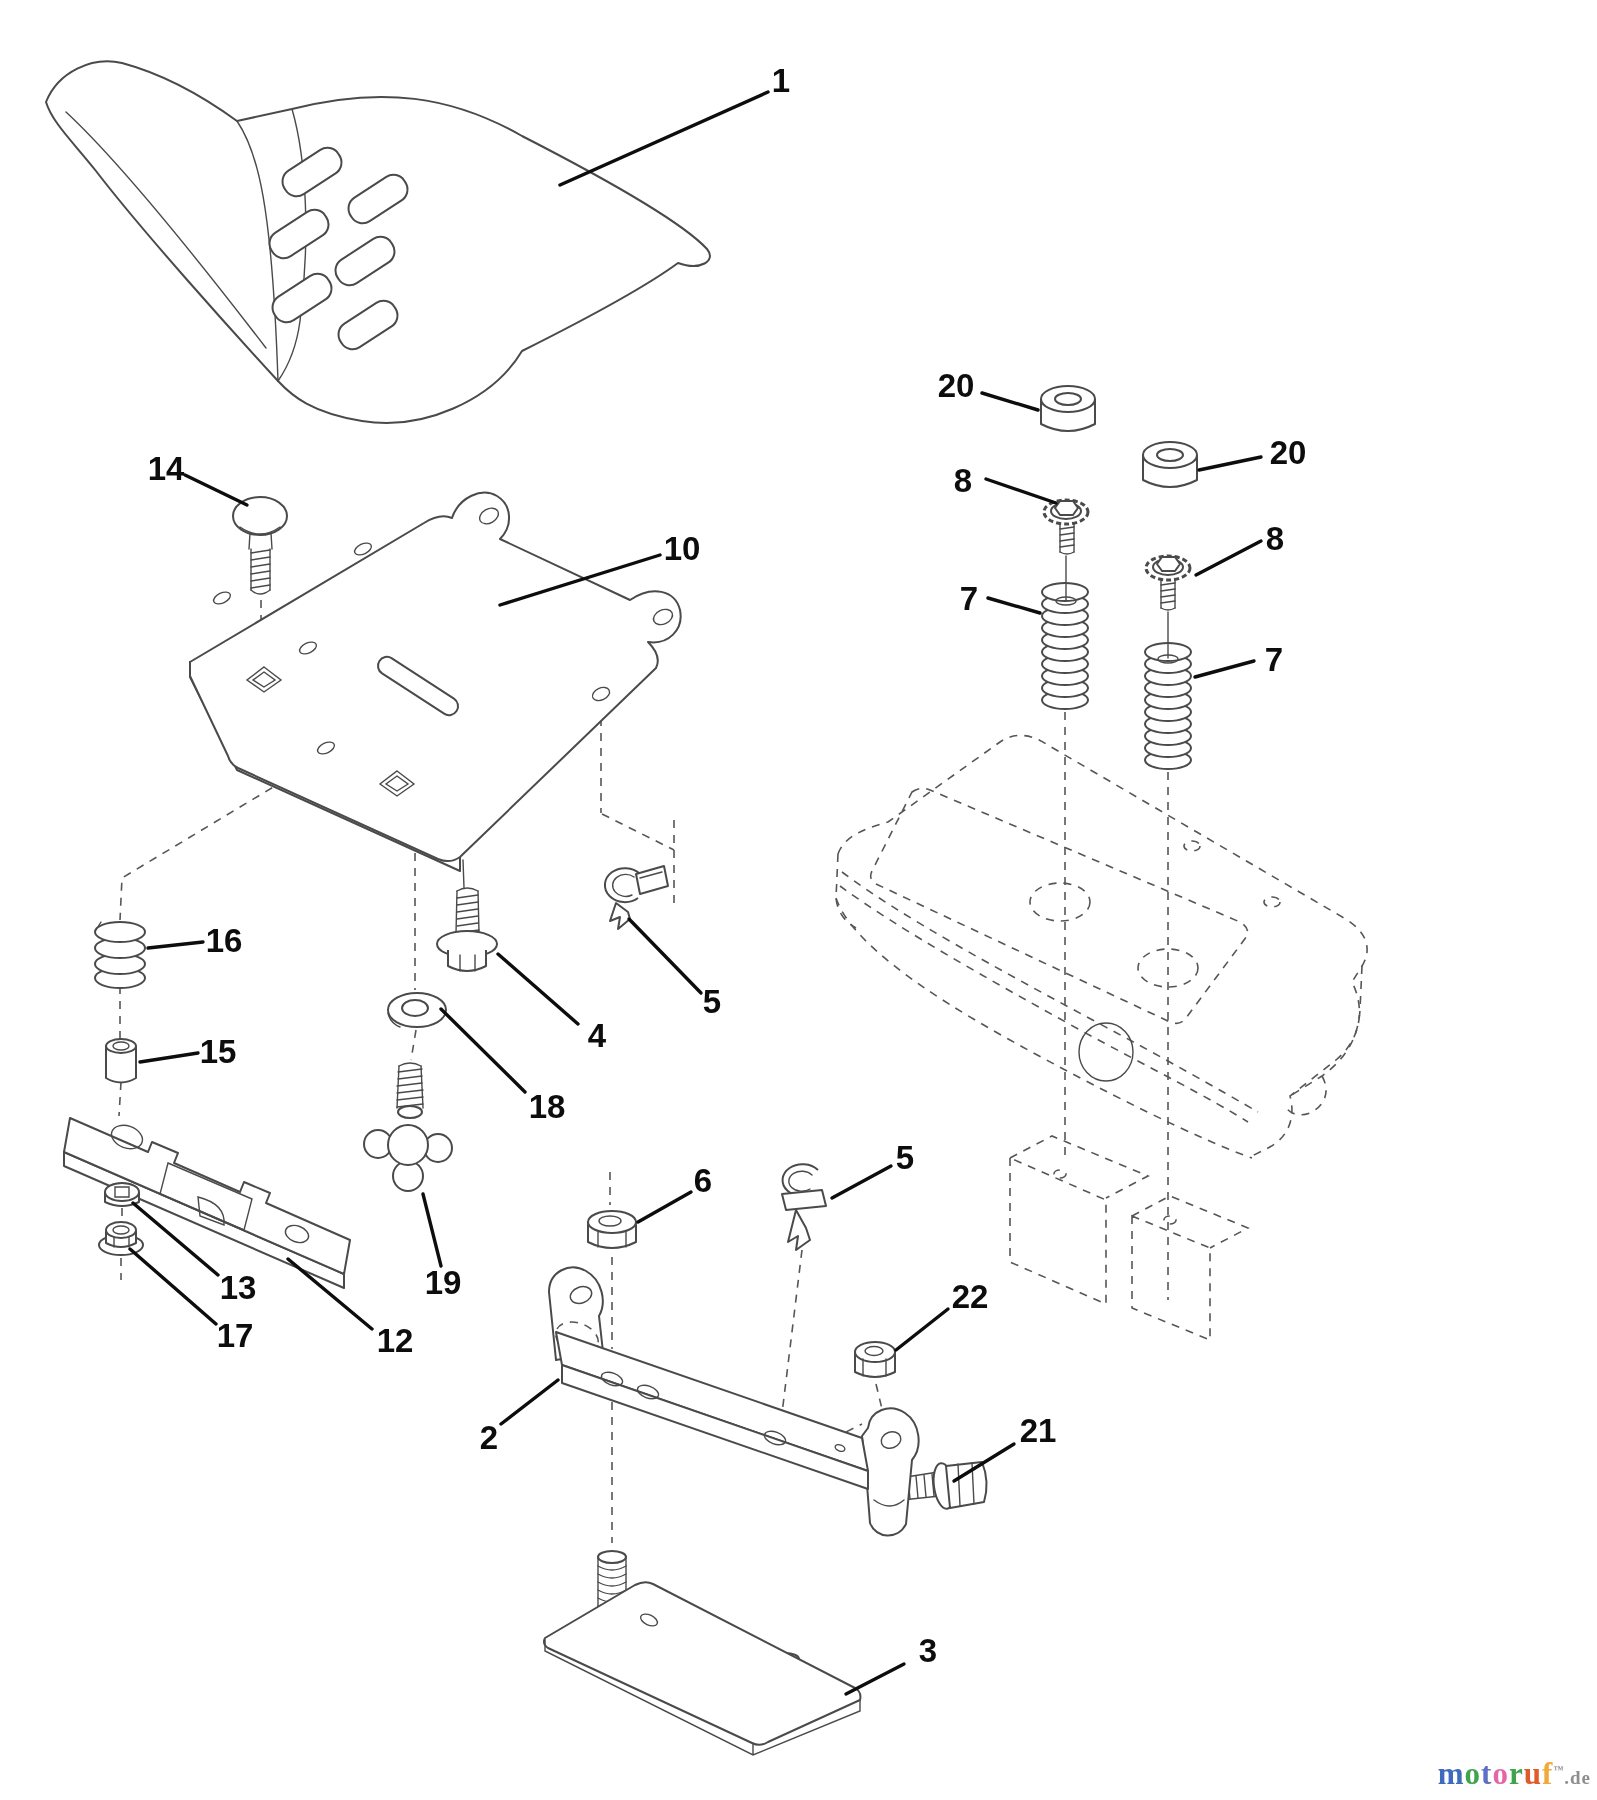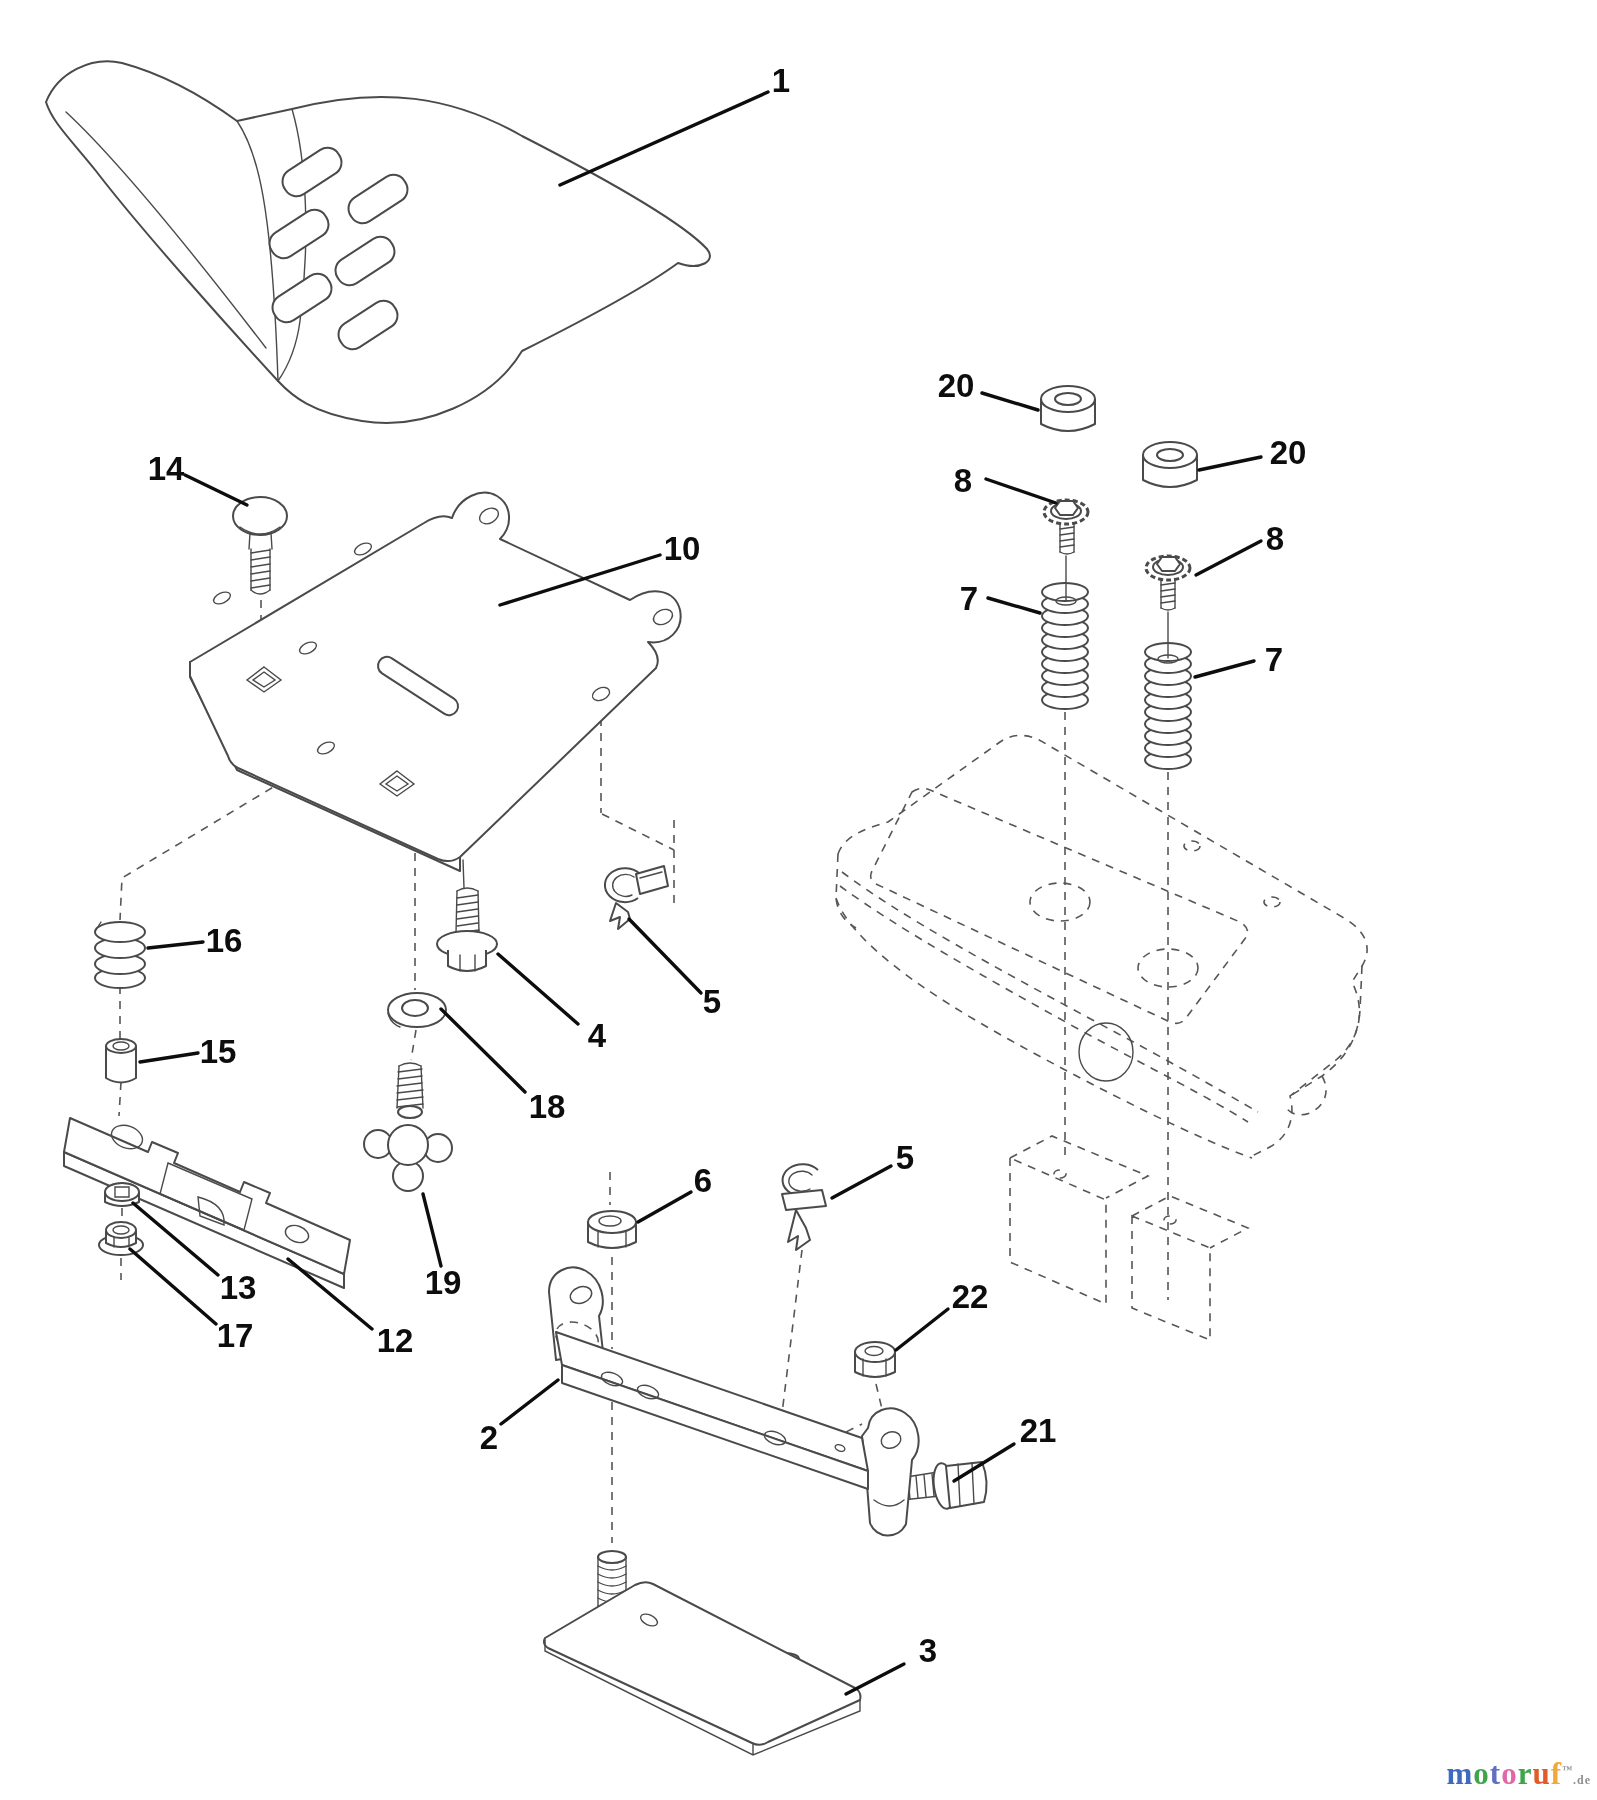--- a/index.html
+++ b/index.html
@@ -7,21 +7,21 @@
   .stage{position:relative;width:1597px;height:1800px;background:#fff;}
   svg{position:absolute;left:0;top:0;}
   .fw{fill:#ffffff;stroke:#4a4a4a;stroke-width:2;stroke-linejoin:round;}
   .thin{fill:none;stroke:#4a4a4a;stroke-width:1.4;stroke-linecap:round;}
   .dash{fill:none;stroke:#565656;stroke-width:1.6;stroke-dasharray:8 7;stroke-linecap:butt;}
   .teeth{fill:#fff;stroke:#4a4a4a;stroke-width:3;stroke-dasharray:5 3;}
   .leader{stroke:#0d0d0d;stroke-width:3.4;stroke-linecap:round;}
   .callout{font:bold 33px "Liberation Sans",sans-serif;fill:#0d0d0d;text-anchor:middle;dominant-baseline:central;}
   .wm{position:absolute;right:6px;bottom:8px;font-family:"Liberation Serif",serif;font-weight:700;
       font-size:31px;letter-spacing:1px;white-space:nowrap;}
-  .wm .de{font-size:12px;font-weight:700;}
+  .wm .de{font-size:19px;font-weight:700;}
   .wm .tm{font-size:10px;vertical-align:super;}
 </style>
 </head>
 <body>
 
 <div class="stage">
 <svg id="art" width="1597" height="1800" viewBox="0 0 1597 1800">
 
   <g>
     <path class="dash" d="M261,600 L261,666"></path>

